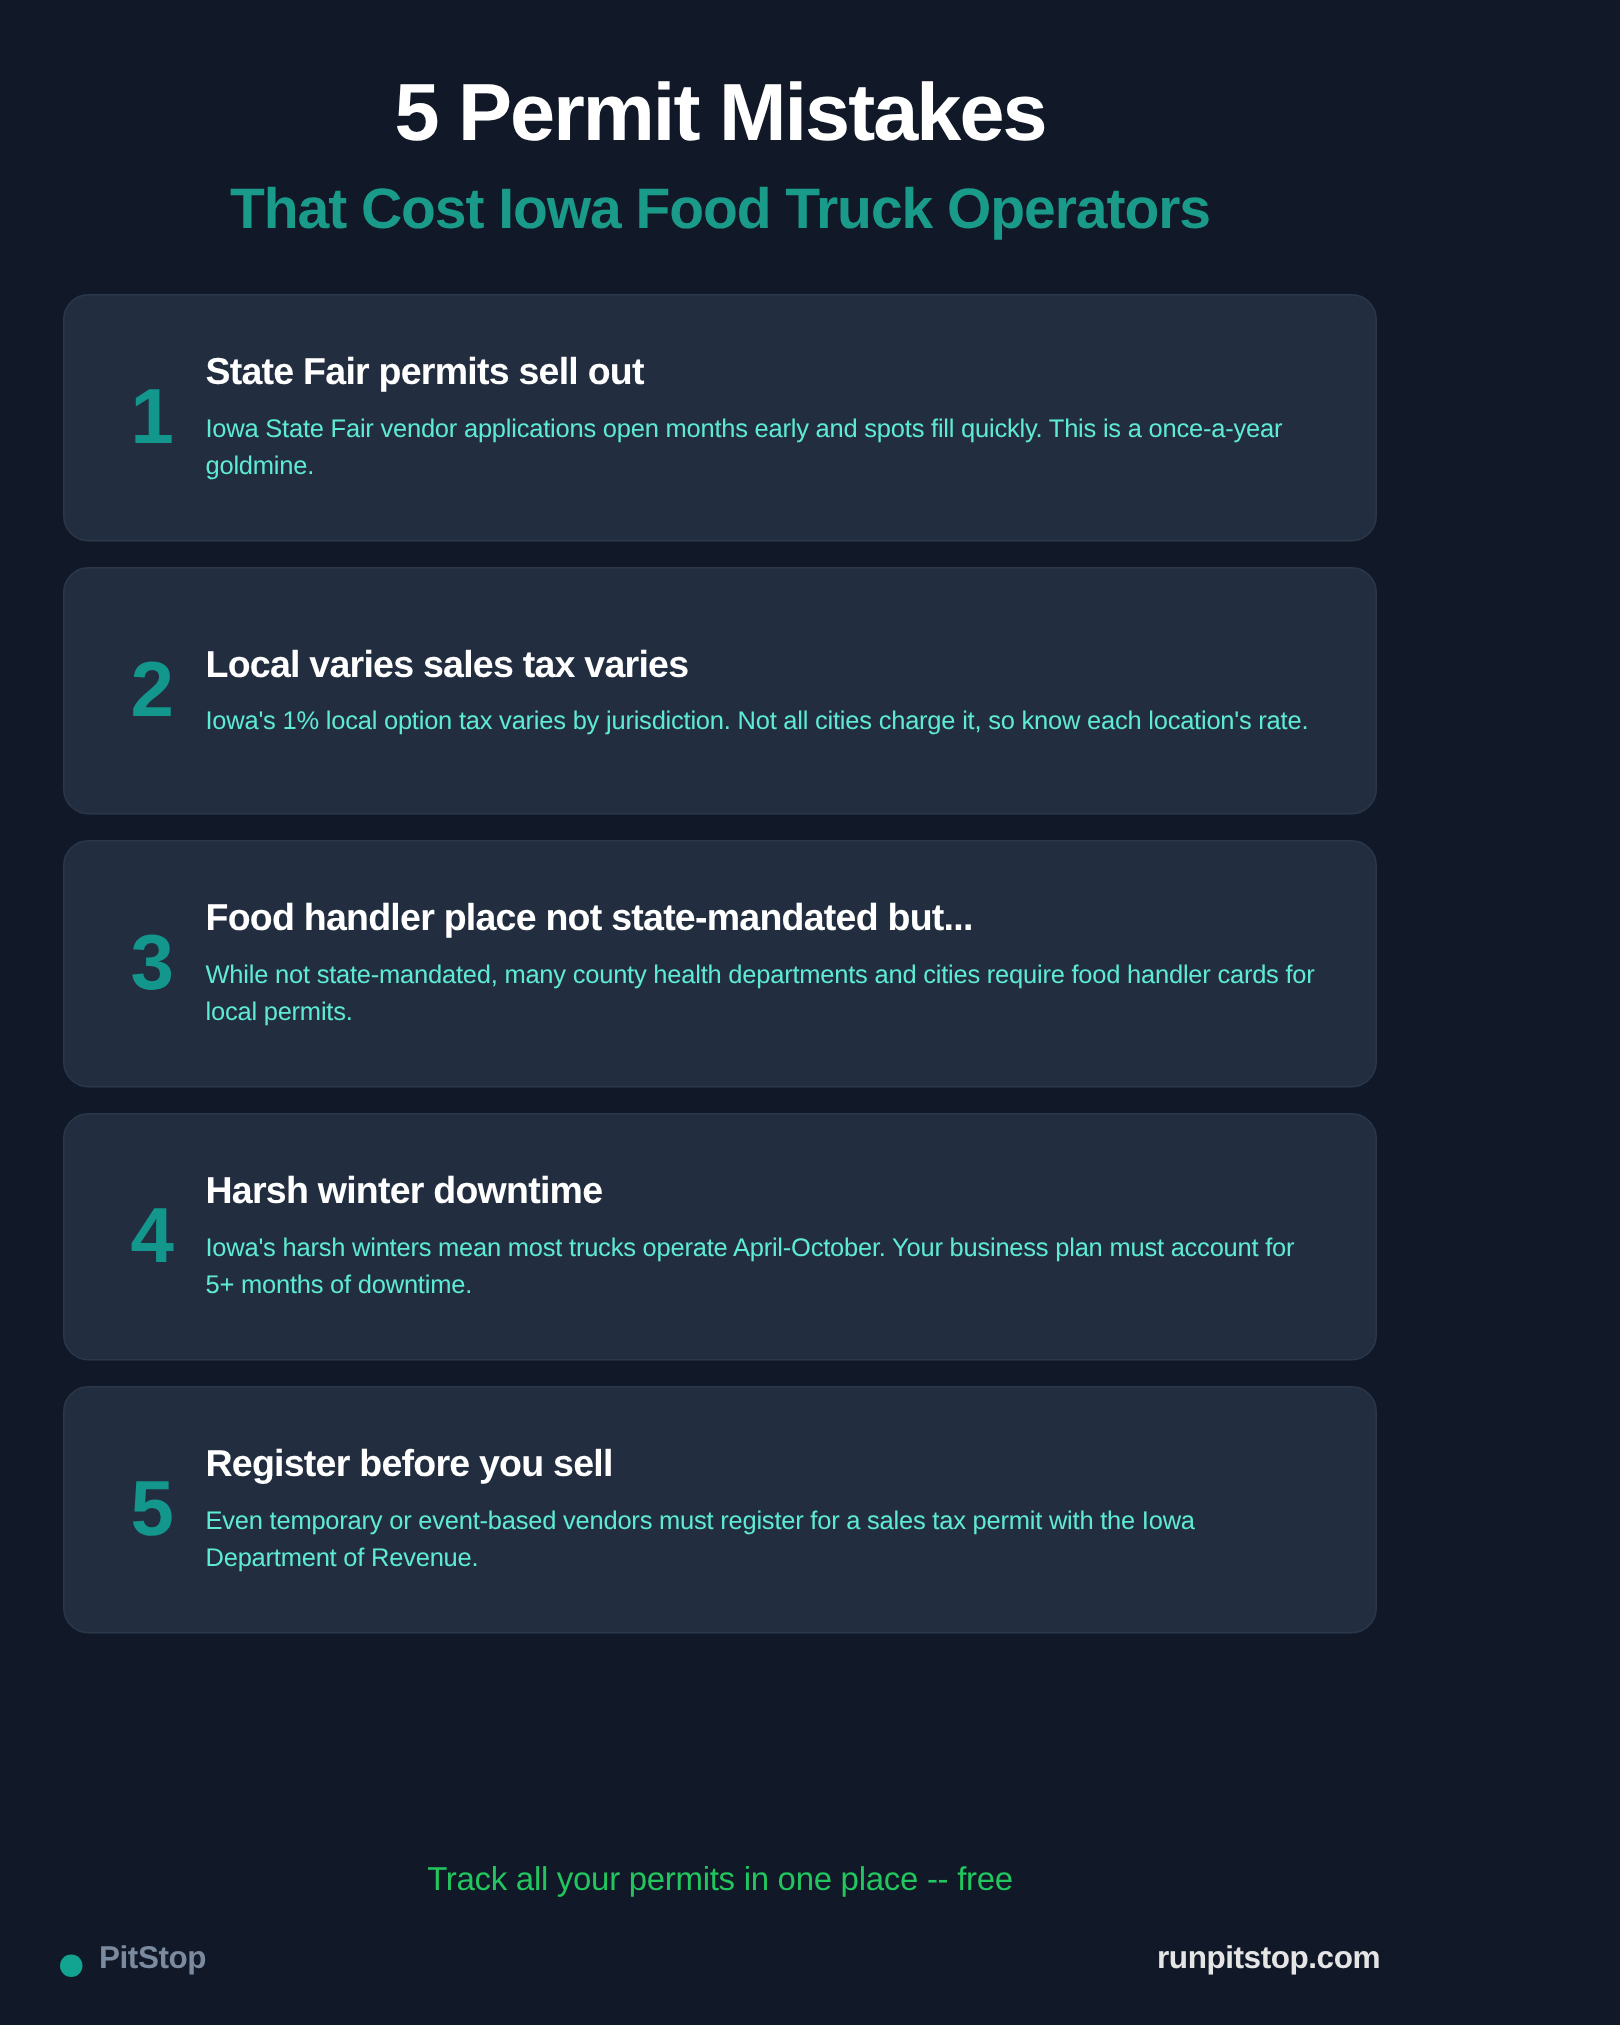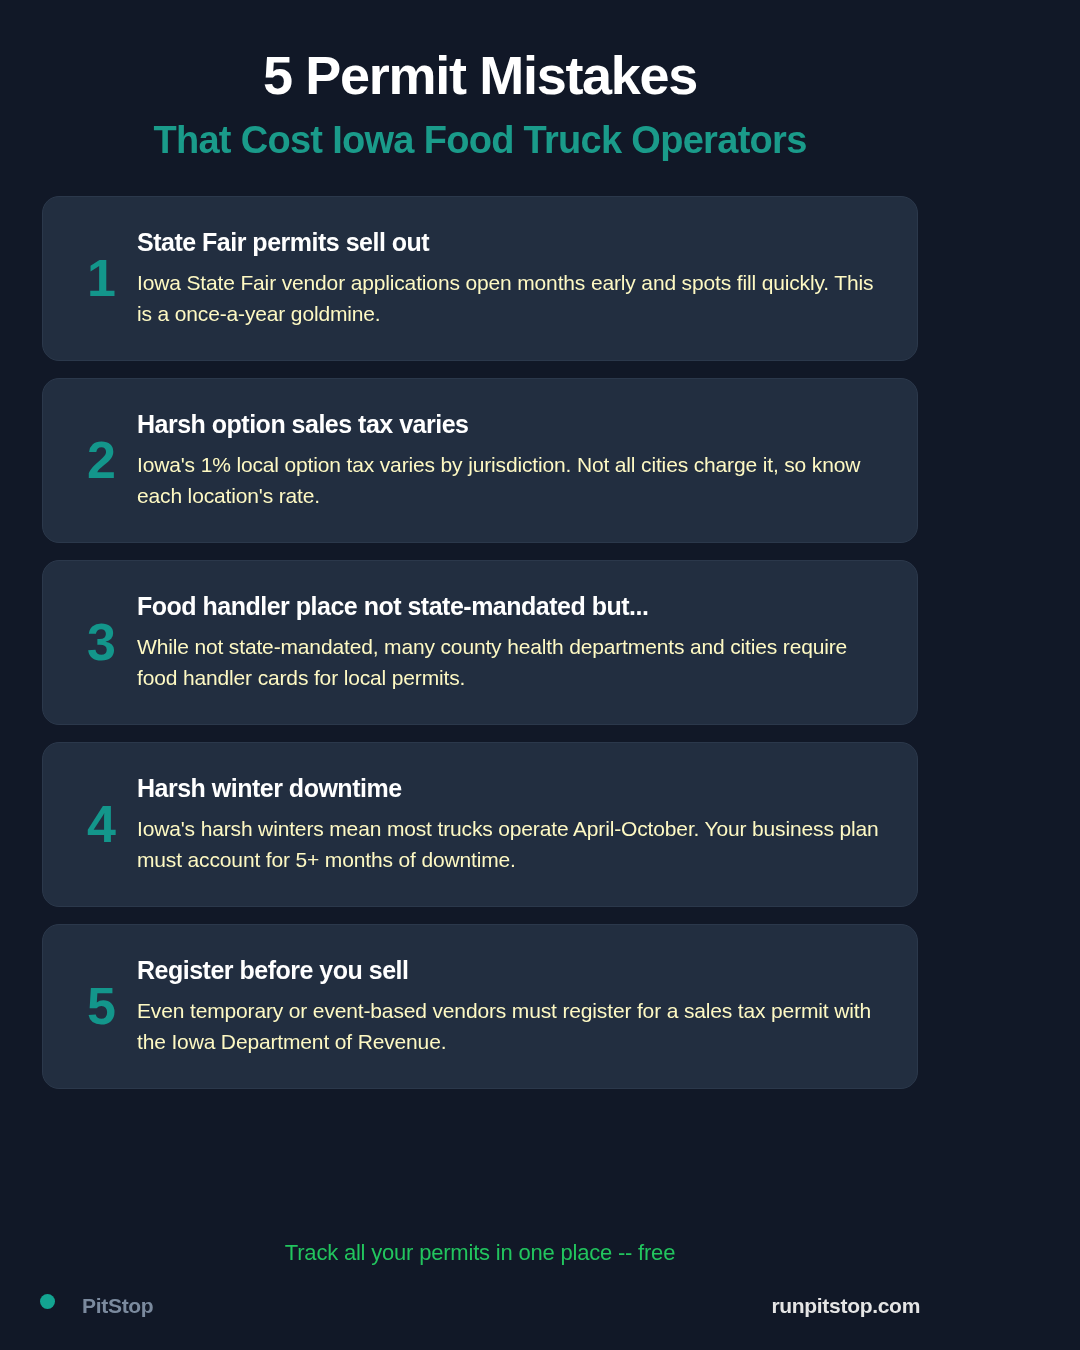--- a/index.html
+++ b/index.html
@@ -85,23 +85,23 @@
   .card-title {
     font-size: 25px;
     font-weight: 700;
     color: #ffffff;
     letter-spacing: -0.5px;
     line-height: 1.25;
     margin-bottom: 9px;
   }
 
   .card-text {
-    font-size: 21px;
+    font-size: 17px;
     font-weight: 400;
-    color: #fef9c3;
+    color: #5eead4;
     line-height: 1.48;
     letter-spacing: -0.15px;
   }
 
   
   .spacer { flex: 1 1 auto; }
 
   .cta {
     text-align: center;
     font-size: 22px;
@@ -112,22 +112,22 @@
 
   .footer {
     display: flex;
     align-items: center;
     justify-content: space-between;
     padding: 0 40px 32px 40px;
   }
 
   .brand {
     display: flex;
-    align-items: flex-start;
-    gap: 27px;
+    align-items: flex-end;
+    gap: 11px;
   }
 
   .brand-dot {
     width: 15px;
     height: 15px;
     border-radius: 50%;
     background: #13a491;
     display: block;
   }
 
@@ -161,21 +161,21 @@
       <div class="card-number">1</div>
       <div class="card-body">
         <div class="card-title">State Fair permits sell out</div>
         <div class="card-text">Iowa State Fair vendor applications open months early and spots fill quickly. This is a once-a-year goldmine.</div>
       </div>
     </div>
 
     <div class="card">
       <div class="card-number">2</div>
       <div class="card-body">
-        <div class="card-title">Harsh option sales tax varies</div>
+        <div class="card-title">Local varies sales tax varies</div>
         <div class="card-text">Iowa's 1% local option tax varies by jurisdiction. Not all cities charge it, so know each location's rate.</div>
       </div>
     </div>
 
     <div class="card">
       <div class="card-number">3</div>
       <div class="card-body">
         <div class="card-title">Food handler place not state-mandated but...</div>
         <div class="card-text">While not state-mandated, many county health departments and cities require food handler cards for local permits.</div>
       </div>

